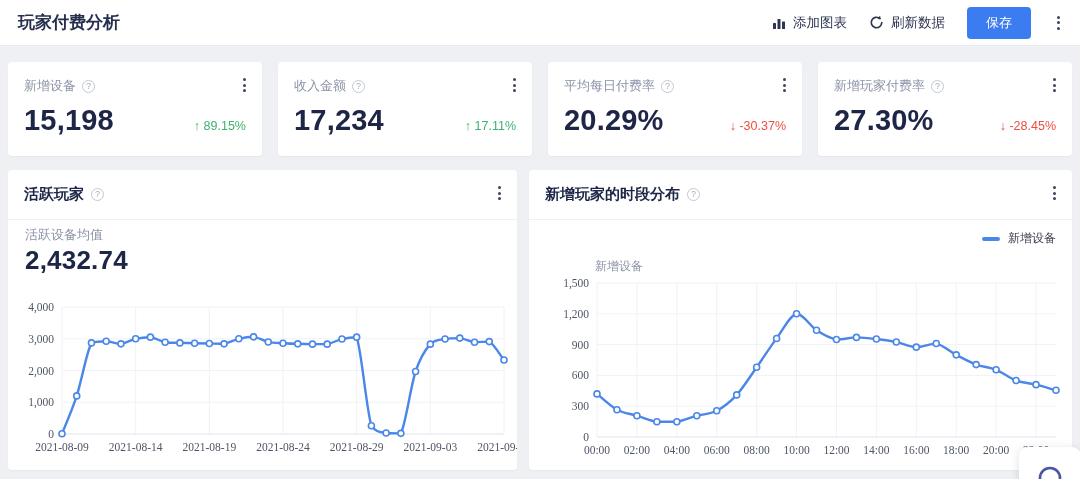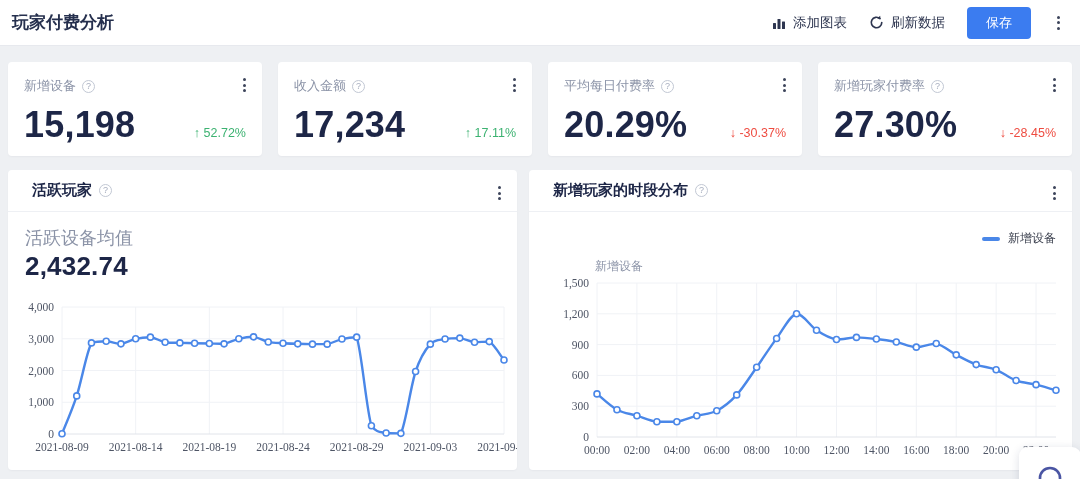--- a/index.html
+++ b/index.html
@@ -1,54 +1,54 @@
 <!DOCTYPE html>
 <html style="--accent: #3b7cf0; --line: #4a87e8; --green: #3cb271; --red: #ee4c41;"><head>
 <meta charset="utf-8">
 <style>
   * { margin:0; padding:0; box-sizing:border-box; }
   html,body { width:1080px; height:479px; overflow:hidden; }
   body { font-family:"Liberation Sans","DejaVu Sans",sans-serif; background:#eef0f3; position:relative; }
 
   
   .topbar { height:46px; background:#fff; border-bottom:1px solid #e7e9ee;
-            display:flex; align-items:center; justify-content:space-between; padding:0 16px 0 12px; }
+            display:flex; align-items:center; justify-content:space-between; padding:0 16px 0 18px; }
   .page-title { font-size:17px; font-weight:700; color:#26304e; }
   .topbar-right { display:flex; align-items:center; gap:22px;justify-content:center; }
   .tool-btn { display:flex; align-items:center; gap:7px; font-size:13.5px; color:#2e3650; cursor:pointer; }
   .save-btn { background:var(--accent); color:#fff; font-size:13px; padding:7px 19px; border:none;
               border-radius:4px; cursor:pointer; }
   .kebab { display:flex; flex-direction:column; gap:2.5px; padding:4px; cursor:pointer; }
   .kebab i { width:3px; height:3px; border-radius:50%; background:#3c445a; }
 
   
   .content { padding:16px 8px 0 8px; }
   .kpi-row { display:flex; gap:16px; }
   .kpi-card { width:254px; height:94px; background:#fff; border-radius:4px; position:relative;
               padding:15px 16px 0 16px; box-shadow:0 1px 2px rgba(20,30,60,.04); }
   .kpi-label { font-size:13px; color:#8b93a7; display:flex; align-items:center; gap:6px; }
   .q-icon { width:13px; height:13px; border:1px solid #c2c8d4; border-radius:50%; color:#a6adbe;
             font-size:9px; line-height:11px; text-align:center; display:inline-block; cursor:pointer; }
   .kpi-valrow { display:flex; align-items:baseline; justify-content:space-between; margin-top:9px; }
-  .kpi-value { font-size:36px; font-weight:600; color:#1d2647; letter-spacing:.2px; }
+  .kpi-value { font-size:29px; font-weight:600; color:#1d2647; letter-spacing:.2px; }
   .kpi-delta { font-size:12.5px; }
   .kpi-delta.up { color:var(--green); }
   .kpi-delta.down { color:var(--red); }
   .card-kebab { position:absolute; top:12px; right:12px; }
 
   .chart-row { display:flex; gap:12px; margin-top:14px; }
   .chart-card { height:300px; background:#fff; border-radius:4px; position:relative;
                 box-shadow:0 1px 2px rgba(20,30,60,.04); }
   .chart-card.left { width:509px; }
   .chart-card.right { flex:1; }
-  .chart-header { height:42px; display:flex; align-items:center; gap:7px; padding:0 24px;
+  .chart-header { height:50px; display:flex; align-items:center; gap:7px; padding:0 16px;
                   border-bottom:1px solid #eef0f4; }
   .chart-title { font-size:15px; font-weight:700; color:#1d2647; }
   .stat-block { position:absolute; top:56px; left:17px; }
-  .stat-label { font-size:18px; color:#8b93a7; }
+  .stat-label { font-size:13px; color:#8b93a7; }
   .stat-value { font-size:26px; font-weight:600; color:#1d2647; margin-top:1px; letter-spacing:.2px; }
   .chart-svg { position:absolute; left:0; bottom:0; display:block; }
   .legend { position:absolute; top:60px; right:16px; display:flex; align-items:center; gap:8px; cursor:pointer; }
   .legend-swatch { width:18px; height:4px; border-radius:2px; background:var(--line); }
   .legend-label { font-size:12px; color:#3c414f; }
   .y-axis-name { position:absolute; top:88px; left:66px; font-size:12px; color:#8b93a7; }
 
   
   .support-fab { position:absolute; left:1019px; top:447px; width:62px; height:62px; background:#fff;
                  border-radius:9px; box-shadow:0 2px 10px rgba(30,40,80,.15); display:flex;
@@ -88,21 +88,21 @@
 
   <section class="kpi-row">
 
     <div class="kpi-card">
       <div class="kpi-label">
         <span>新增设备</span>
         <span class="q-icon">?</span>
       </div>
       <div class="kpi-valrow">
         <span class="kpi-value">15,198</span>
-        <span class="kpi-delta up"><span>↑</span> <span>52.72%</span></span>
+        <span class="kpi-delta up"><span>↑</span> <span>89.15%</span></span>
       </div>
       <div class="kebab card-kebab">
           <i></i>
           <i></i>
           <i></i>
         </div>
     </div>
 
     <div class="kpi-card">
       <div class="kpi-label">

